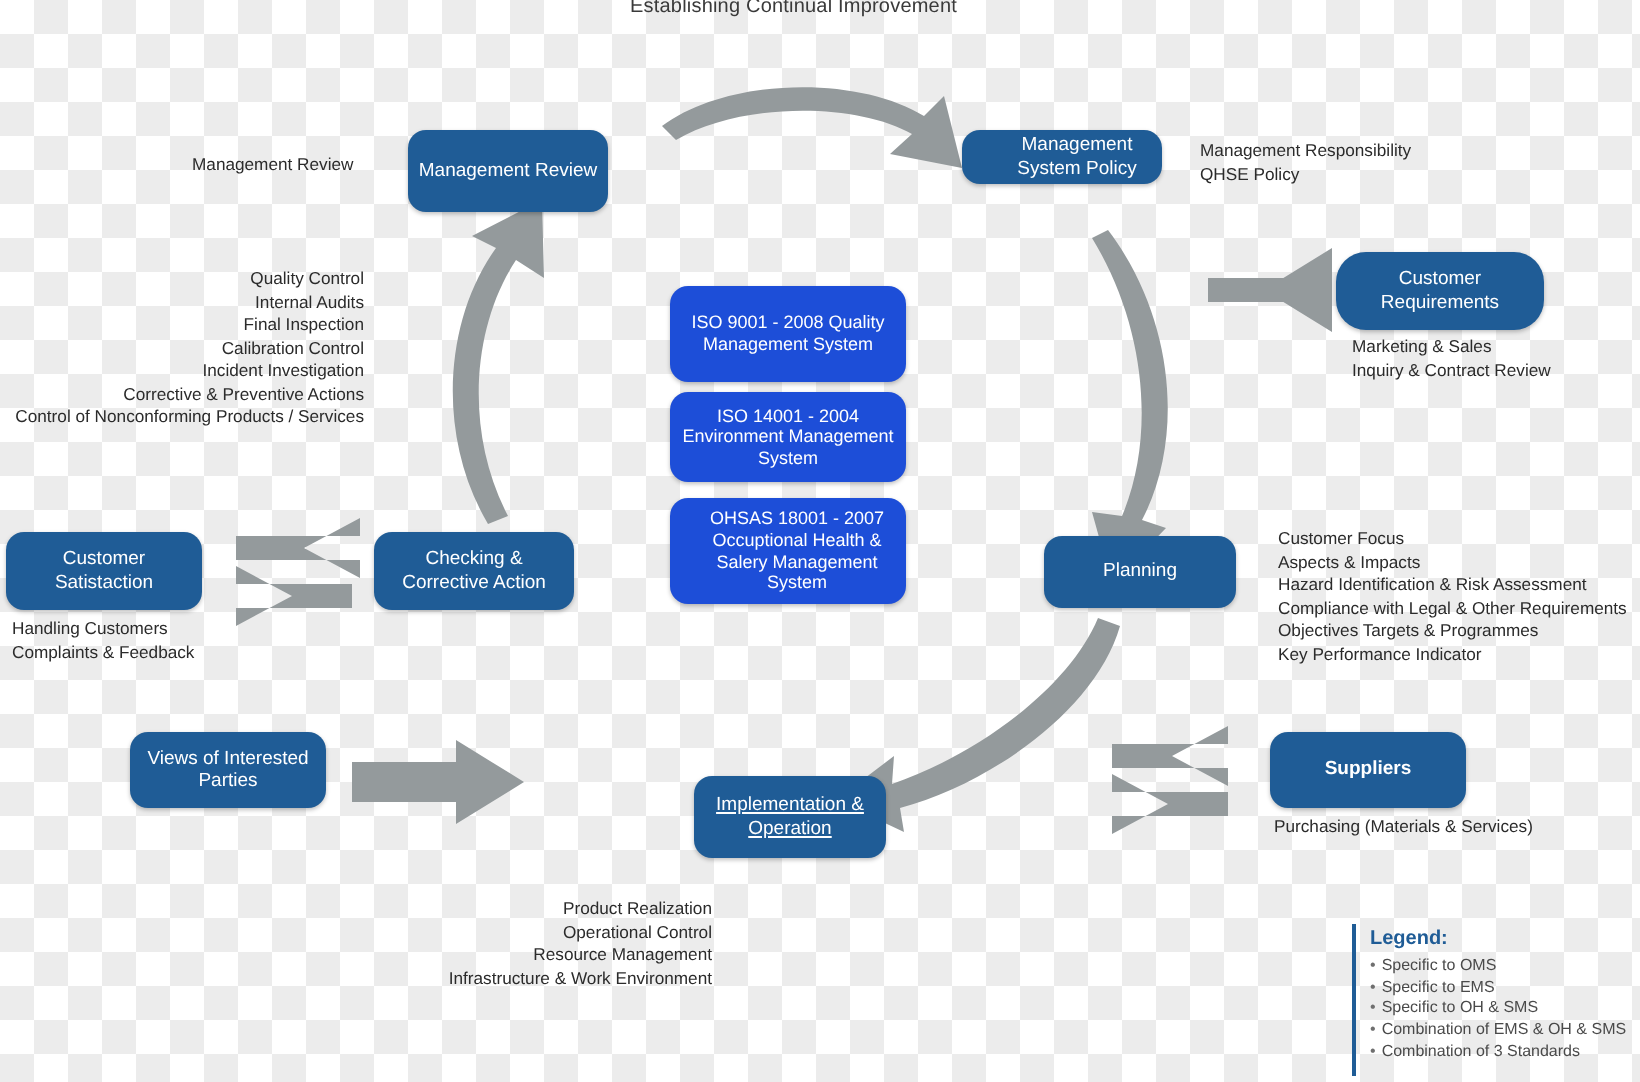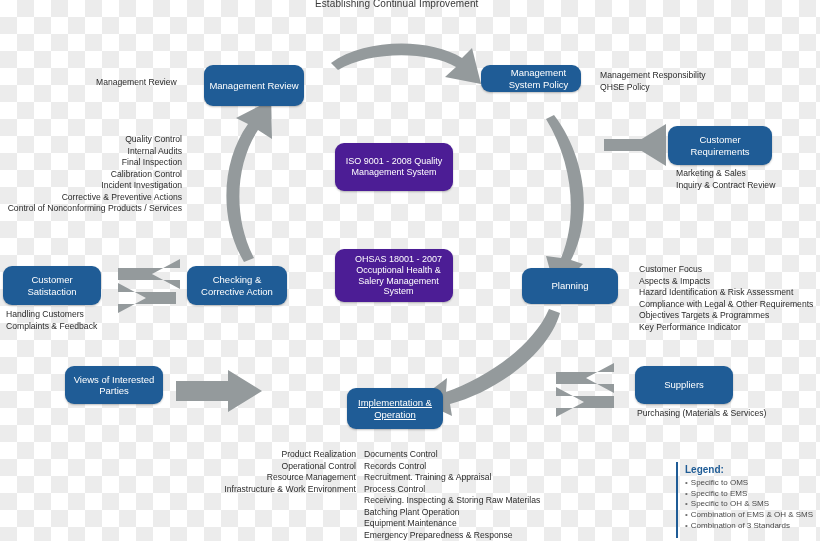--- a/index.html
+++ b/index.html
@@ -27,21 +27,21 @@
     border-radius:9px;
     color:#ffffff;
     display:flex;align-items:center;justify-content:center;
     text-align:center;
     line-height:1.18;
     font-size:9.5px;
     padding:2px 4px;
     box-shadow:0 1px 2px rgba(0,0,0,.25);
   }
   .node.outer{background:#1f5c96;}
-  .node.iso{background:#4c1d95;font-size:9px;}
+  .node.iso{background:#1d4ed8;font-size:9px;}
 
   .txt{
     position:absolute;
     font-size:8.6px;
     line-height:1.345;
     color:#2b2b2b;
     white-space:pre;
   }
   .txt.r{text-align:right;}
   .txt.l{text-align:left;}
@@ -97,42 +97,45 @@
   </svg>
 
   <div class="title" style="left:315px;top:-2px;">Establishing Continual Improvement</div>
 
   <div class="node outer" style="left:204px;top:65px;width:100px;height:41px;">Management
 Review</div>
 
   <div class="node outer" style="left:481px;top:65px;width:100px;height:27px;padding-left:19px;">Management
 System Policy</div>
 
-  <div class="node outer" style="left:668px;top:126px;width:104px;height:39px;">Customer
+  <div class="node outer" style="left:668px;top:126px;width:104px;height:39px;border-radius:15px;">Customer
 Requirements</div>
 
   <div class="node outer" style="left:522px;top:268px;width:96px;height:36px;">Planning</div>
 
-  <div class="node outer" style="left:635px;top:366px;width:98px;height:38px;">Suppliers</div>
+  <div class="node outer" style="left:635px;top:366px;width:98px;height:38px;font-weight:bold;">Suppliers</div>
 
   <div class="node outer" style="left:347px;top:388px;width:96px;height:41px;text-decoration:underline;">Implementation
 &amp; Operation</div>
 
   <div class="node outer" style="left:65px;top:366px;width:98px;height:38px;">Views of
 Interested Parties</div>
 
   <div class="node outer" style="left:187px;top:266px;width:100px;height:39px;">Checking &amp;
 Corrective Action</div>
 
   <div class="node outer" style="left:3px;top:266px;width:98px;height:39px;">Customer
 Satistaction</div>
 
   <div class="node iso" style="left:335px;top:143px;width:118px;height:48px;">ISO 9001 - 2008
 Quality Management
 System</div>
+  <div class="node iso" style="left:335px;top:196px;width:118px;height:45px;">ISO 14001 - 2004
+Environment
+Management System</div>
   <div class="node iso" style="left:335px;top:249px;width:118px;height:53px;padding-left:13px;">OHSAS 18001 - 2007
 Occuptional Health
 &amp; Salery Management
 System</div>
 
   <div class="txt l" style="left:96px;top:77px;">Management Review</div>
 
   <div class="txt l" style="left:600px;top:70px;">Management Responsibility
 QHSE Policy</div>
 
@@ -157,28 +160,20 @@
 Objectives Targets &amp; Programmes
 Key Performance Indicator</div>
 
   <div class="txt l" style="left:637px;top:408px;">Purchasing (Materials &amp; Services)</div>
 
   <div class="txt r" style="left:170px;top:449px;width:186px;">Product Realization
 Operational Control
 Resource Management
 Infrastructure &amp; Work Environment</div>
 
-  <div class="txt l" style="left:364px;top:449px;">Documents Control
-Records Control
-Recruitment. Training &amp; Appraisal
-Process Control
-Receiving. Inspecting &amp; Storing Raw Materilas
-Batching Plant Operation
-Equipment Maintenance
-Emergency Preparedness &amp; Response</div>
 
   <div class="legend">
     <div class="legend-title">Legend:</div>
     <ul>
       <li>Specific to OMS</li>
       <li>Specific to EMS</li>
       <li>Specific to OH &amp; SMS</li>
       <li>Combination of EMS &amp; OH &amp; SMS</li>
       <li>Combination of 3 Standards</li>
     </ul>

